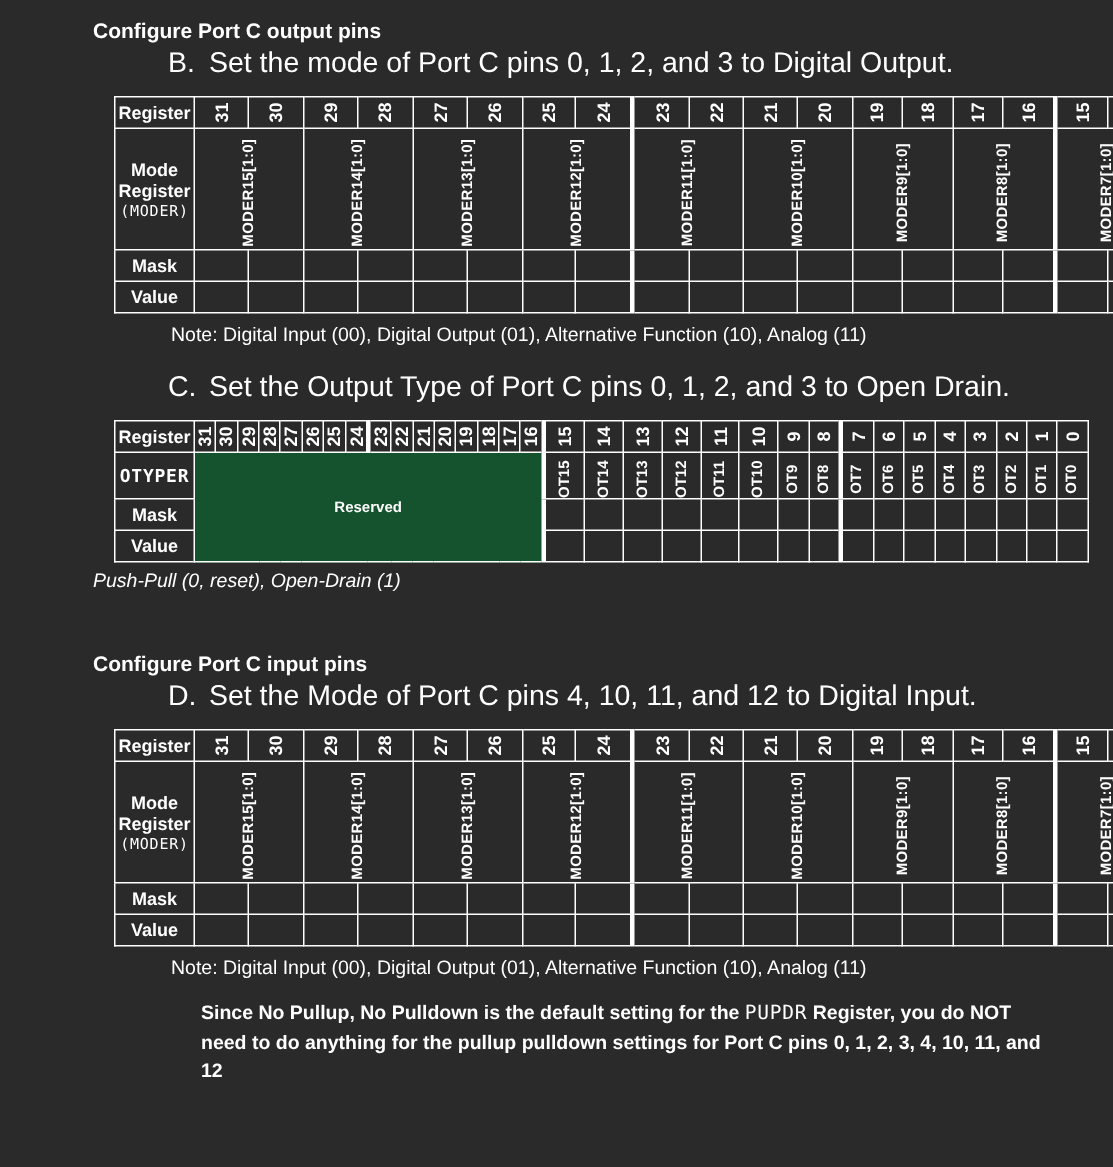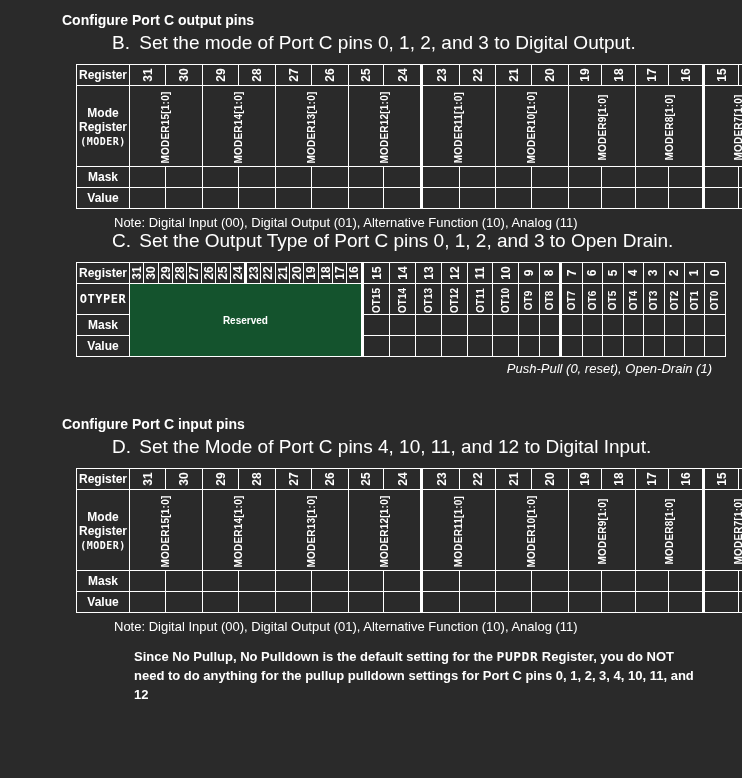--- a/index.html
+++ b/index.html
@@ -1,39 +1,39 @@
 <!DOCTYPE html>
 <html><head>
 <meta charset="utf-8">
 <style>
   html,body{margin:0;padding:0;background:#2a2a2a;color:#fff;font-family:"Segoe UI",Tahoma,Arial,sans-serif;font-size:13px}
   .page{width:742px;min-height:778px;box-sizing:border-box;padding:12px 30px 36px 62px}
   .sec-title{font-weight:700;font-size:14px;margin:0 0 4px 0}
   .step{font-weight:400;font-size:19px;margin:0 0 10px 50px}
   .step .letter{display:inline-block;width:22px}
   .note{font-size:13px;margin:6px 0 0 52px}
-  .center-note{font-style:italic;text-align:right;margin-top:4px}
+  .center-note{font-style:italic;text-align:left;margin-top:4px}
   .para{font-weight:700;margin:14px 0 4px 72px;max-width:560px;line-height:1.45}
-  .mono{font-family:Consolas,Menlo,monospace;font-weight:700;letter-spacing:0.5px}
+  .mono{font-family:Consolas,Menlo,monospace;font-weight:400;letter-spacing:0.5px}
   table{border-collapse:collapse;margin-left:14px}
   th,td{border:1px solid #fff;padding:0;text-align:center;vertical-align:middle}
   .rowhead{width:78px;font-weight:700;font-size:12px;padding:2px}
   .rowhead .mono{font-size:10px;display:block;margin-top:2px}
   .bit{width:16px;height:20px;font-size:12px;font-weight:700}
   .bit span{display:inline-block;transform:rotate(-90deg);white-space:nowrap;font-size:12px;font-weight:700}
   .cell{width:16px;height:20px}
   .gsep{border-left:3px solid #fff}
   .pair{width:32px}
   .pair span{display:inline-block;transform:rotate(-90deg);white-space:nowrap;font-size:10px;font-weight:700;letter-spacing:0.2px}
   .tallrow td{height:76px}
   .otrow td.cell{height:30px}
   .res{background:#14532d;font-size:10px;font-weight:700;height:56px;width:256px}
   .ot{width:16px}
   .ot span{display:inline-block;transform:rotate(-90deg);white-space:nowrap;font-size:10px;font-weight:700}
-  .block{margin-top:0}
+  .block{margin-top:18px}
   .blockA{margin-top:2px}
 </style>
 </head>
 <body>
 
 <div class="page">
 
   <div class="sec-title">Configure Port C output pins</div>
   <div class="step">
     <span class="letter">B.</span>

